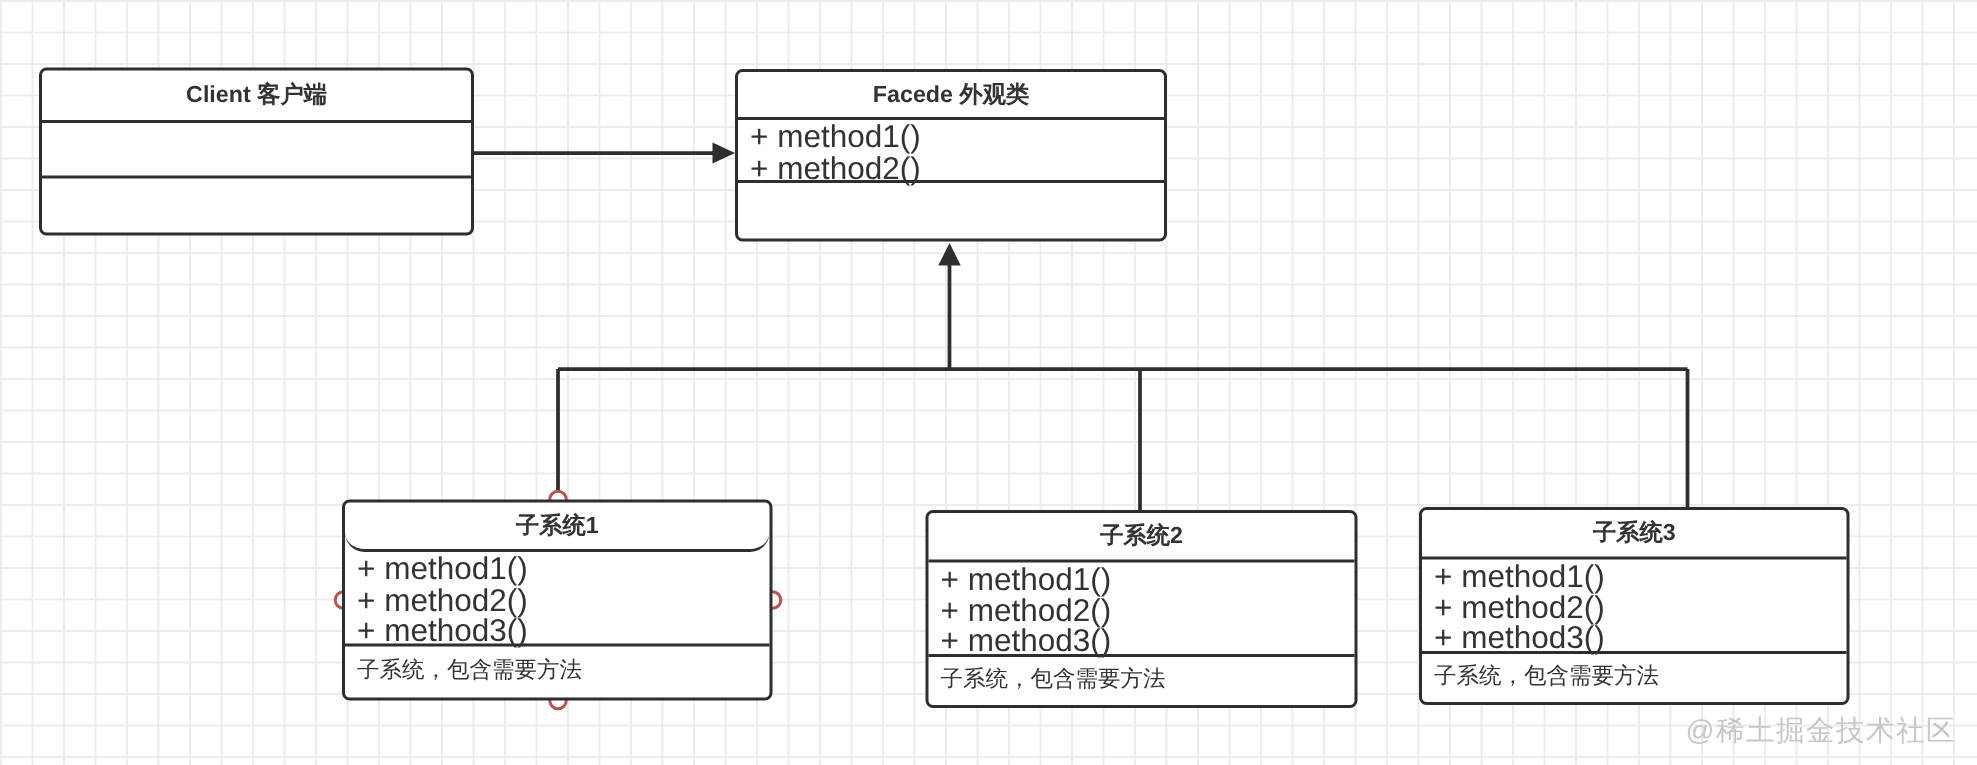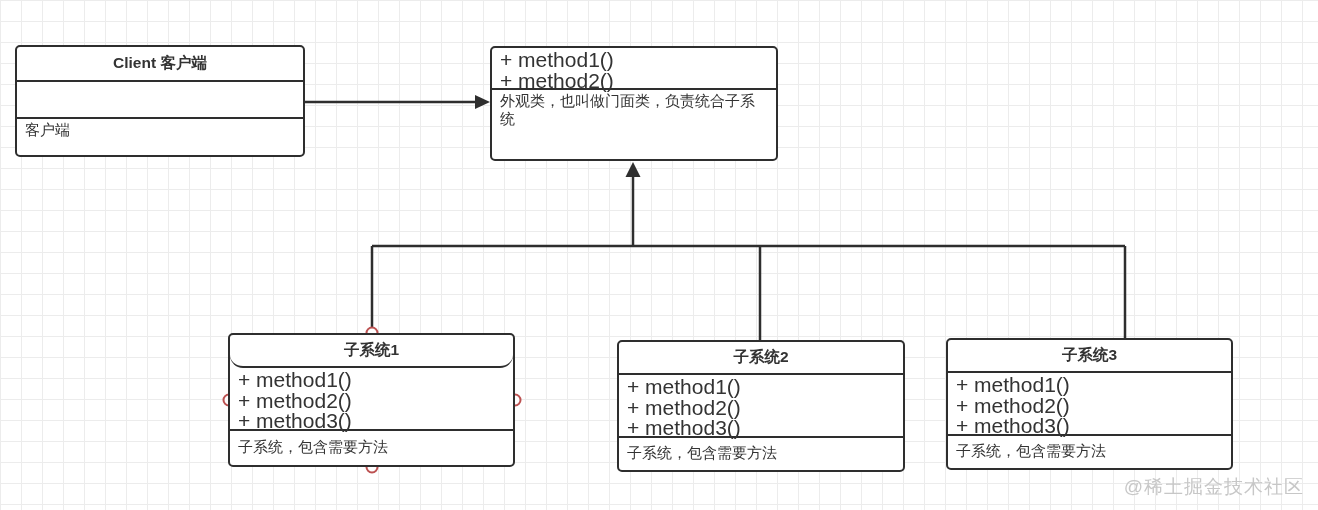--- a/index.html
+++ b/index.html
@@ -78,32 +78,31 @@
     <line class="wire" x1="372" y1="246" x2="372" y2="333"></line>
     <line class="wire" x1="760" y1="246" x2="760" y2="340"></line>
     <line class="wire" x1="1125" y1="246" x2="1125" y2="338"></line>
 
     <circle class="handle" cx="372" cy="333" r="5.5"></circle>
     <circle class="handle" cx="229" cy="400" r="5.5"></circle>
     <circle class="handle" cx="515" cy="400" r="5.5"></circle>
     <circle class="handle" cx="372" cy="467" r="5.5"></circle>
   </svg>
 
-  <div class="uml-box" style="left:15px;top:45px;width:290px;height:112px;">
+  <div class="uml-box" style="left:26px;top:45px;width:290px;height:112px;">
     <div class="uml-title" style="height:35px;">Client 客户端</div>
     <div class="uml-methods" style="height:37px;"></div>
-    <div class="uml-note">客户端</div>
   </div>
 
   <div class="uml-box" style="left:490px;top:46px;width:288px;height:115px;">
+    <div class="uml-title" style="height:32px;">Facede 外观类</div>
     <div class="uml-methods" style="height:42px;">
       <div class="uml-method-line">+ method1()</div>
       <div class="uml-method-line">+ method2()</div>
     </div>
-    <div class="uml-note">外观类，也叫做门面类，负责统合子系统</div>
   </div>
 
   <div class="uml-box" style="left:228px;top:333px;width:287px;height:134px;">
     <div class="uml-title" style="height:33px;border-radius:13px;">子系统1</div>
     <div class="uml-methods" style="height:63px;">
       <div class="uml-method-line">+ method1()</div>
       <div class="uml-method-line">+ method2()</div>
       <div class="uml-method-line">+ method3()</div>
     </div>
     <div class="uml-note" style="line-height:28px;">子系统，包含需要方法</div>

